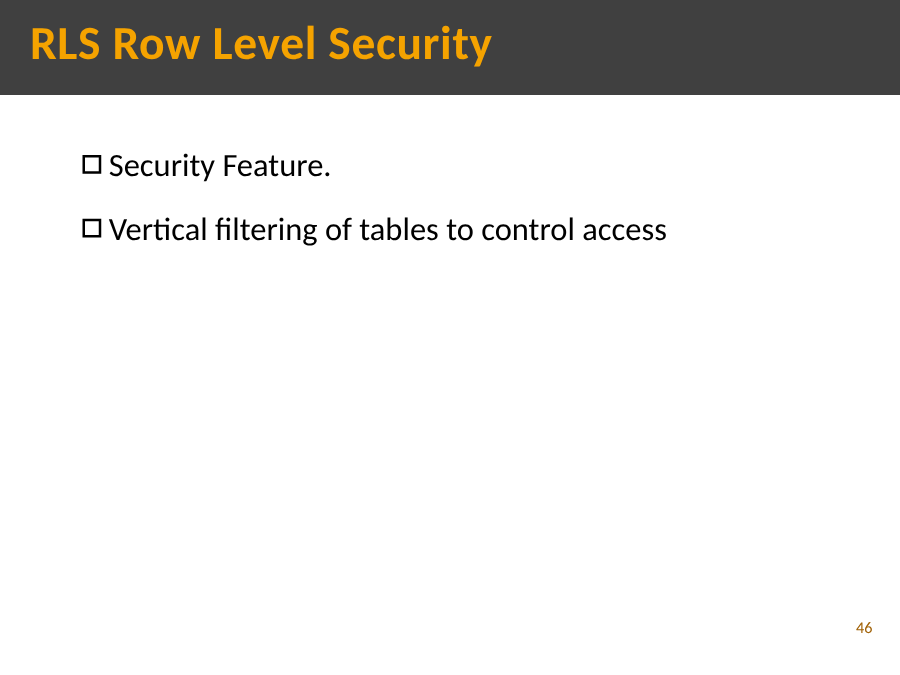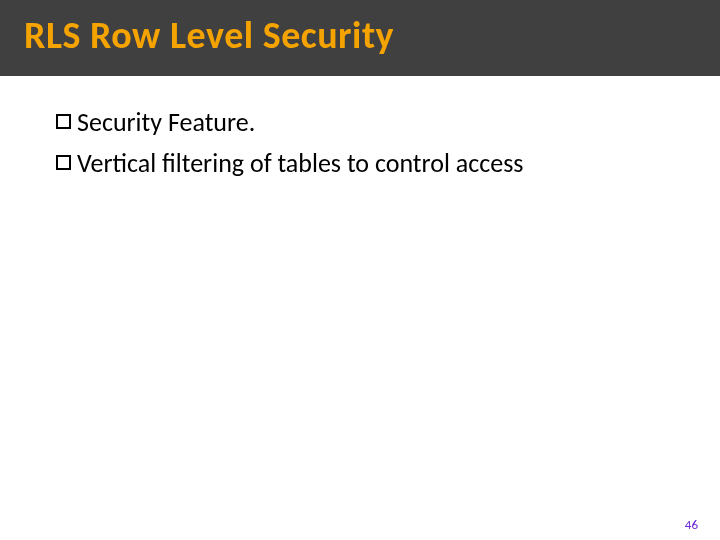--- a/index.html
+++ b/index.html
@@ -27,41 +27,41 @@
   .body-area {
     padding: 22px 60px 0 48px;
     color: #000;
     font-size: 26px;
     line-height: 1.25;
     font-weight: 400;
   }
   .bullet-line {
     display: flex;
     align-items: flex-start;
-    margin: 8px;
+    margin: 18px;
   }
   .bullet-box {
     display: inline-block;
     width: 15px;
     height: 15px;
     border: 2px solid #000;
     box-sizing: border-box;
     margin-top: 8px;
     margin-right: 6px;
     flex: 0 0 auto;
   }
   .bullet-text {
     flex: 1 1 auto;
   }
   .page-number {
     position: absolute;
-    bottom: 8px;
+    bottom: 30px;
     right: 22px;
     font-size: 13px;
-    color: #6d28d9;
+    color: #a16207;
     text-align: right;
   }
 </style>
 </head>
 <body>
 
 <div class="title-bar">
   <div class="title-text">RLS Row Level Security</div>
 </div>
 

